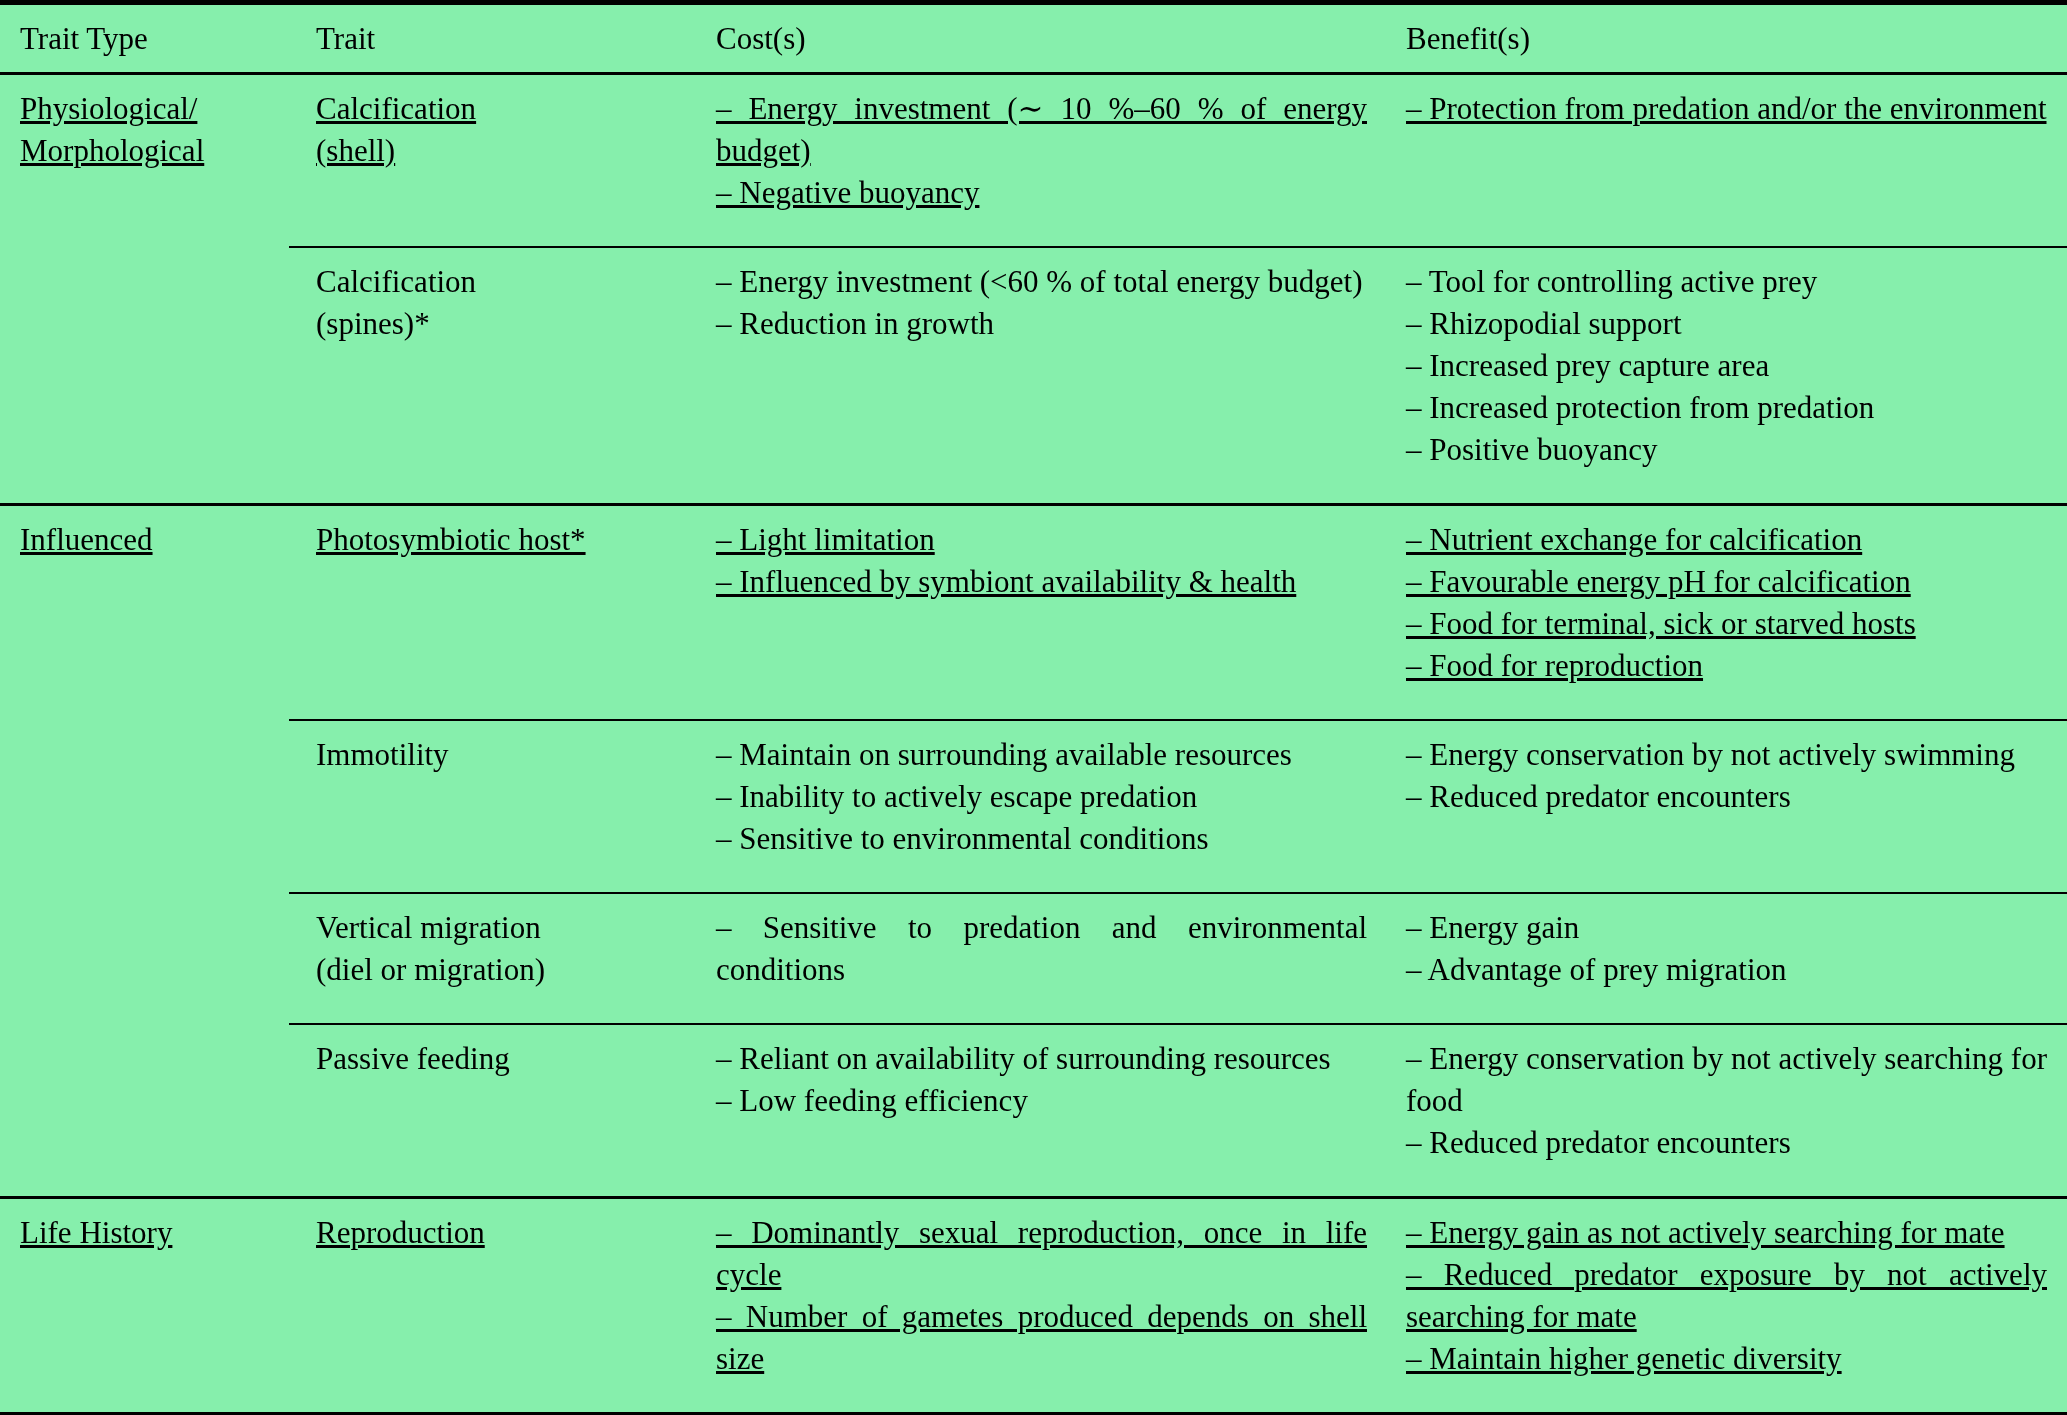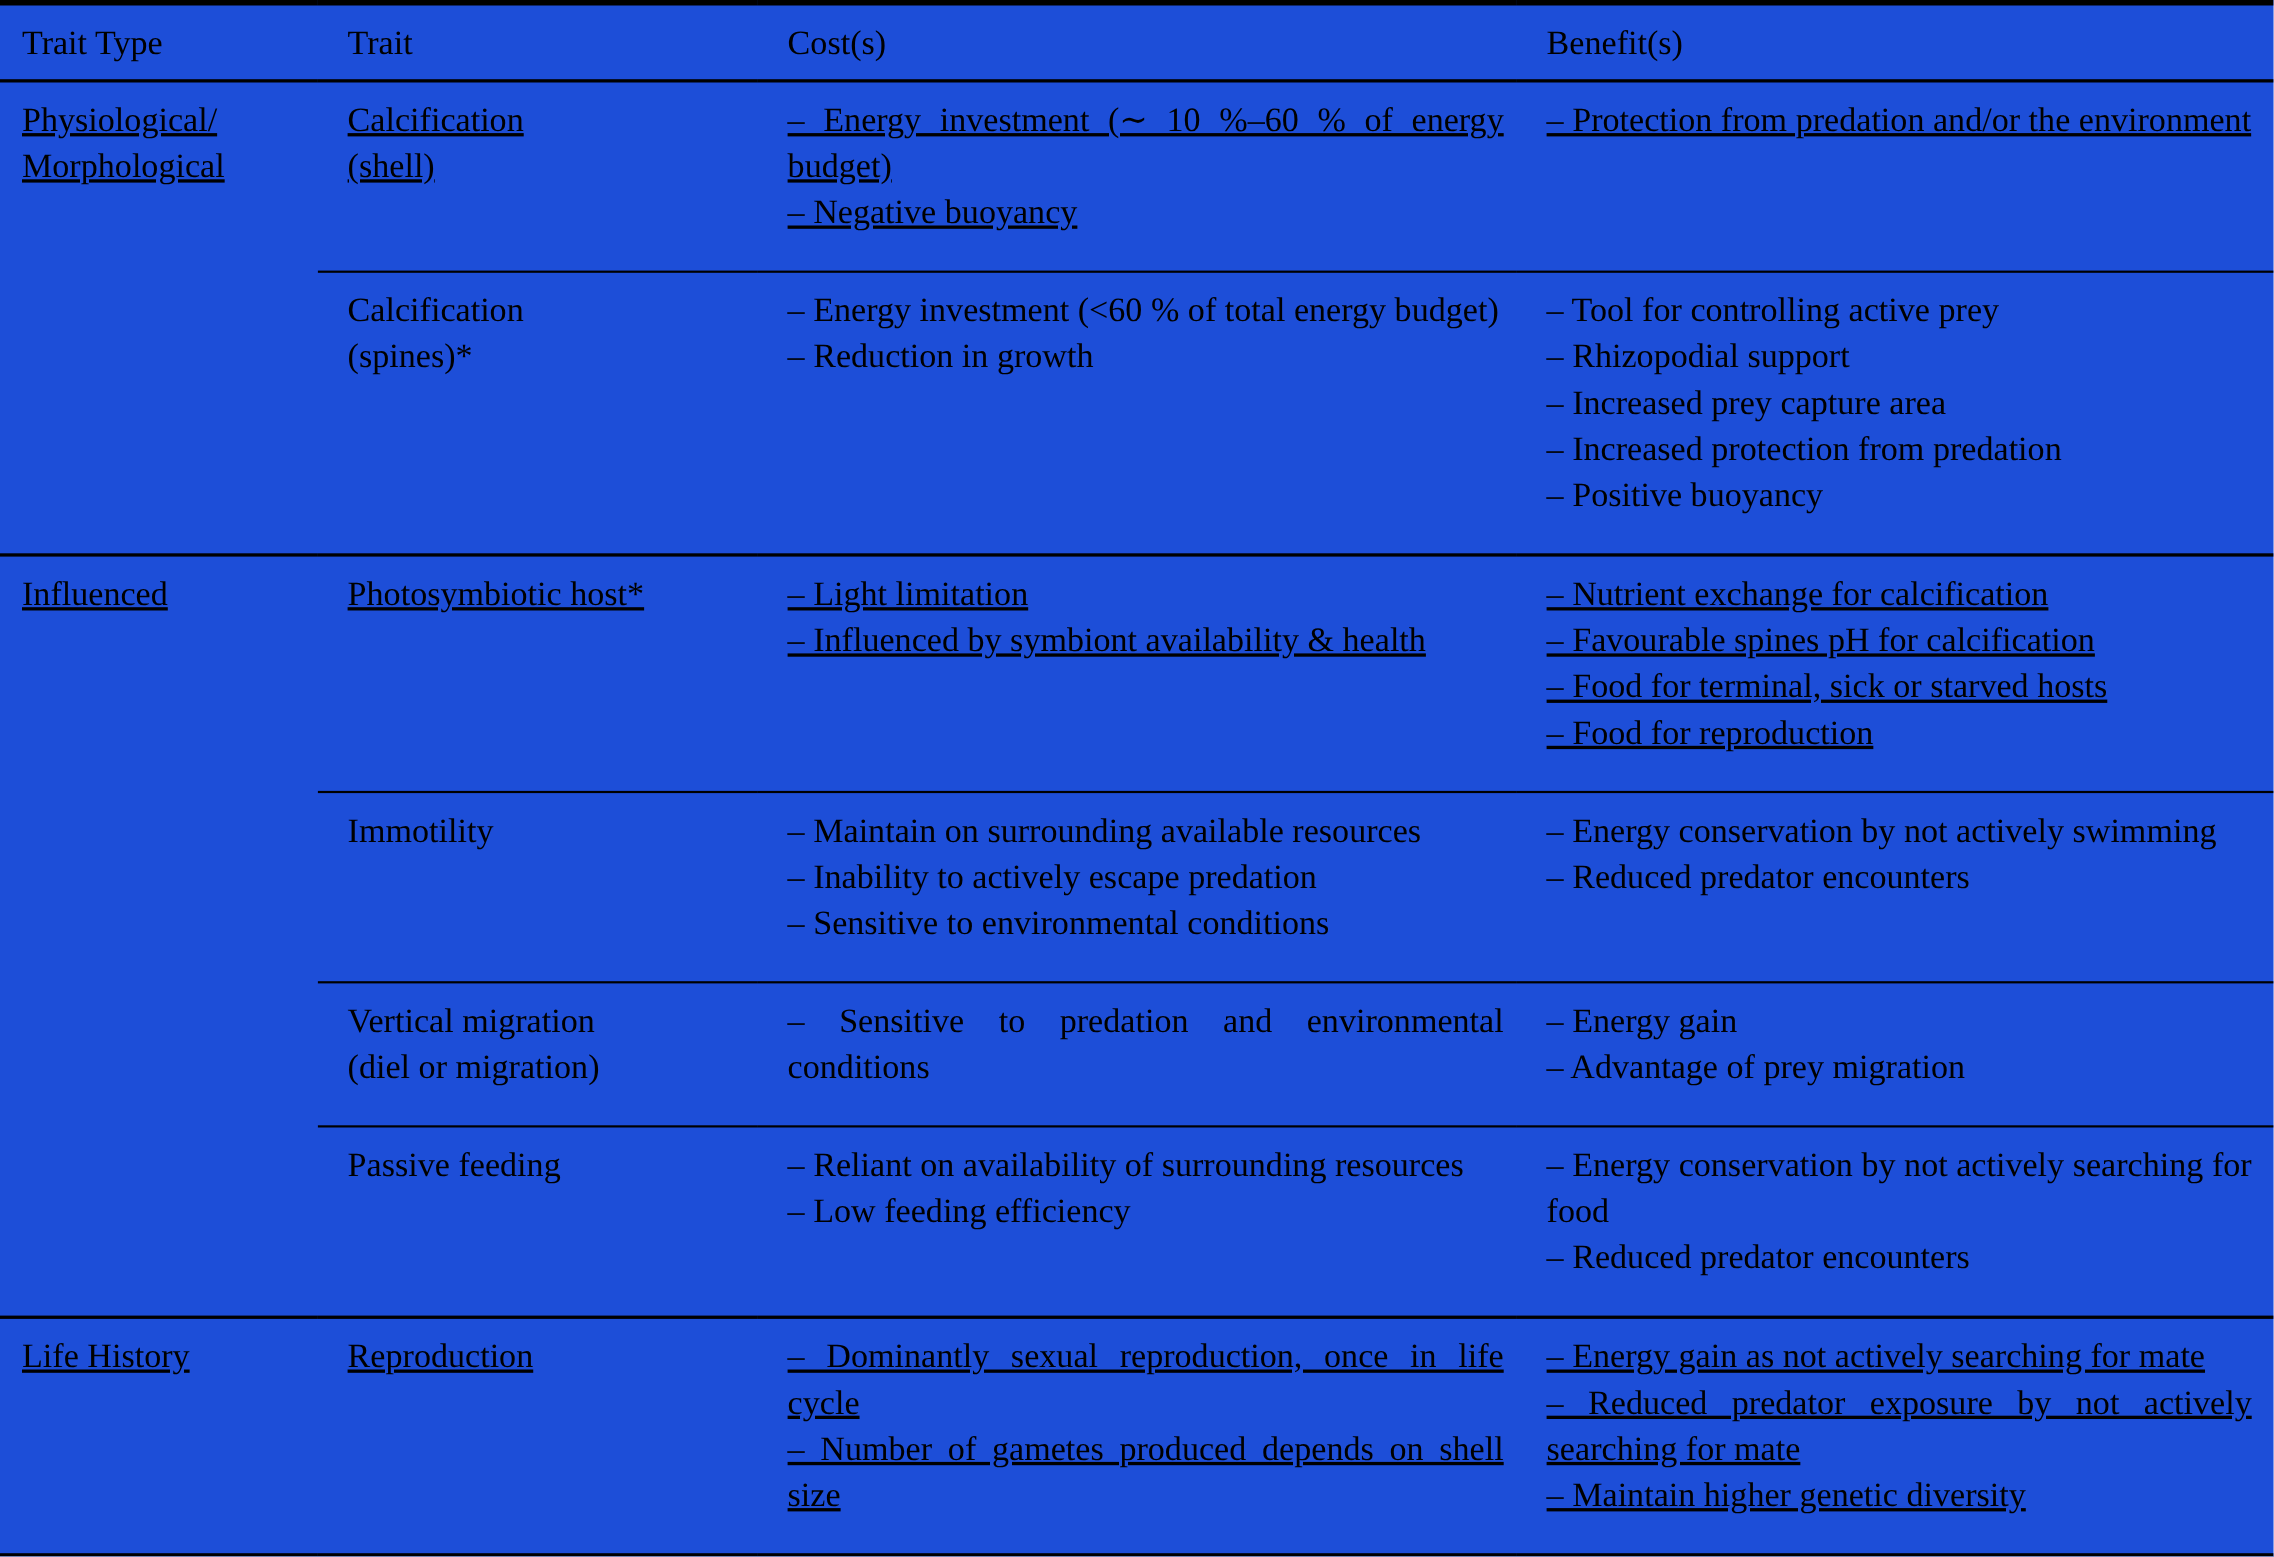--- a/index.html
+++ b/index.html
@@ -3,21 +3,21 @@
 <meta charset="utf-8">
 <style>
   html, body {
     margin: 0;
     padding: 0;
     background: #ffffff;
   }
   .page {
     width: 2067px;
     height: 1415px;
-    background: #1d4ed8;
+    background: #86efac;
     color: #000000;
     font-family: "Liberation Serif", "DejaVu Serif", serif;
     font-size: 31px;
     line-height: 42px;
     box-sizing: border-box;
     overflow: hidden;
   }
   table.traits {
     border-collapse: collapse;
     table-layout: fixed;
@@ -119,21 +119,21 @@
         </td>
         <td>
           <div>Photosymbiotic host*</div>
         </td>
         <td class="costs">
           <div class="bullet">– Light limitation</div>
           <div class="bullet">– Influenced by symbiont availability &amp; health</div>
         </td>
         <td class="benefits">
           <div class="bullet">– Nutrient exchange for calcification</div>
-          <div class="bullet">– Favourable spines pH for calcification</div>
+          <div class="bullet">– Favourable energy pH for calcification</div>
           <div class="bullet">– Food for terminal, sick or starved hosts</div>
           <div class="bullet">– Food for reproduction</div>
         </td>
       </tr>
       <tr class="sub-row">
         <td>
           <div>Immotility</div>
         </td>
         <td class="costs">
           <div class="bullet">– Maintain on surrounding available resources</div>

